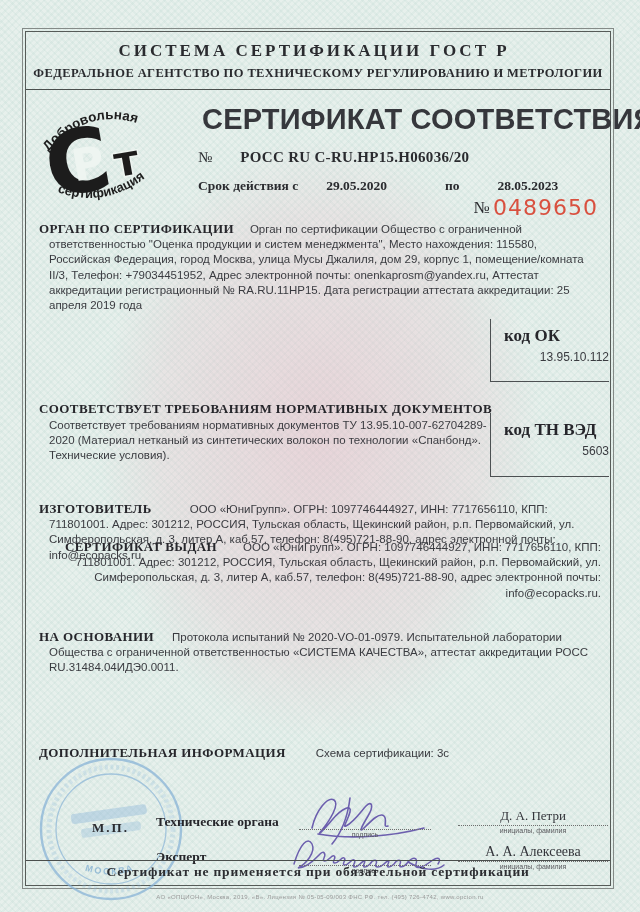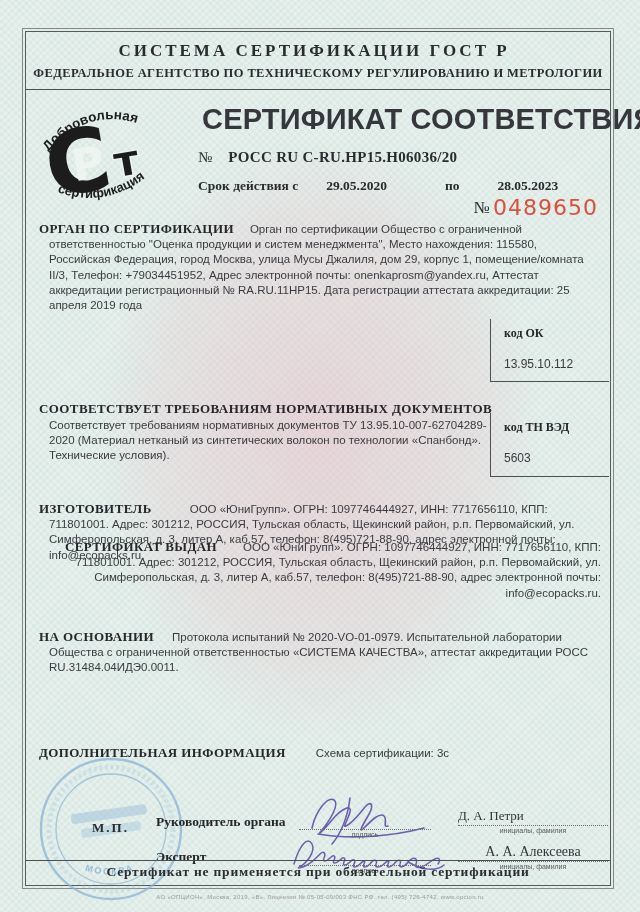--- a/index.html
+++ b/index.html
@@ -21,21 +21,21 @@
     font-family:"Liberation Serif",serif;font-weight:bold;font-size:12.5px;letter-spacing:0.4px;color:#2a2b2f;}
   .hdr-rule{position:absolute;left:0;right:0;top:57px;border-top:1.5px solid #4b4f4d;}
 
   .logo{position:absolute;left:6px;top:62px;width:132px;height:116px;}
 
   .title{position:absolute;left:138px;top:71px;width:452px;text-align:center;
     font-family:"Liberation Sans",sans-serif;font-weight:bold;font-size:29px;color:#36373c;letter-spacing:0.2px;white-space:nowrap;margin-left:38px;}
 
   .numline{position:absolute;left:172px;top:117px;font-family:"Liberation Serif",serif;font-size:15px;color:#2a2b2f;}
   .numline .no-sign{font-size:15px;}
-  .numline .val{font-weight:bold;margin-left:16px;letter-spacing:0.3px;}
+  .numline .val{font-weight:bold;margin-left:28px;letter-spacing:0.3px;}
 
   .validity{position:absolute;left:172px;top:146px;font-family:"Liberation Serif",serif;
     font-weight:bold;font-size:13.5px;color:#2a2b2f;}
   .validity .date1{margin-left:28px;}
   .validity .po{margin-left:58px;}
   .validity .date2{margin-left:38px;}
 
   .blankno{position:absolute;right:12px;top:163px;white-space:nowrap;}
   .blankno .sign{font-family:"Liberation Serif",serif;font-size:17px;color:#2a2b2f;vertical-align:2px;}
   .blankno .digits{font-family:"DejaVu Sans",sans-serif;font-size:22px;color:#d9503f;letter-spacing:1px;margin-left:3px;}
@@ -55,37 +55,37 @@
   .comp-label{position:absolute;left:13px;top:369px;}
   .comp-text{position:absolute;left:23px;top:386px;width:445px;margin:0;font-size:11.5px;line-height:1.32;color:#3a3b40;}
   .sec-manuf{top:468px;width:552px;}
   .sec-issued{top:506px;width:552px;text-align:right;}
   .sec-basis{top:596px;width:552px;}
   .sec-add{top:712px;}
   .sec-add .addval{font-size:11.5px;color:#3a3b40;}
 
   .code-box{position:absolute;left:464px;width:119px;border-left:1px solid #4c5052;border-bottom:1px solid #4c5052;
     padding:7px 0 0 13px;box-sizing:border-box;}
-  .code-box .clabel{font-family:"Liberation Serif",serif;font-weight:bold;font-size:12px;color:#26262b;}
-  .code-box .cval{font-size:12px;color:#3a3b40;margin-top:16px;}
+  .code-box .clabel{font-family:"Liberation Serif",serif;font-weight:bold;font-size:17px;color:#26262b;}
+  .code-box .cval{font-size:12px;color:#3a3b40;margin-top:4px;text-align:right;}
   .box-ok{top:287px;height:63px;}
   .box-tnved{top:381px;height:64px;}
 
   .stamp{position:absolute;left:5px;top:717px;width:160px;height:160px;opacity:0.85;}
   .mp{position:absolute;left:66px;top:788px;font-family:"Liberation Serif",serif;font-weight:bold;
     font-size:13px;letter-spacing:2px;color:#2a2b2f;}
 
   .role{position:absolute;left:130px;font-family:"Liberation Serif",serif;font-weight:bold;font-size:13.5px;color:#26262b;}
   .role-head{top:782px;}
   .role-expert{top:817px;}
 
   .sigline{position:absolute;border-bottom:1px dotted #6f6f6f;}
   .sigline-1{left:273px;top:780px;width:132px;height:17px;}
   .sigline-2{left:273px;top:816px;width:132px;height:17px;}
-  .nameline-1{left:432px;top:776px;width:150px;height:17px;
+  .nameline-1{left:432px;top:776px;width:150px;height:17px;text-align:center;
     font-family:"Liberation Serif",serif;font-size:13px;color:#33343a;}
   .nameline-2{left:432px;top:812px;width:150px;height:17px;text-align:center;
     font-family:"Liberation Serif",serif;font-size:14px;color:#33343a;}
   .caption{position:absolute;font-size:7px;color:#5a5a5e;text-align:center;}
   .cap-sign1{left:273px;top:799px;width:132px;}
   .cap-sign2{left:273px;top:835px;width:132px;}
   .cap-name1{left:432px;top:795px;width:150px;}
   .cap-name2{left:432px;top:831px;width:150px;}
 
   .sig-svg{position:absolute;overflow:visible;}
@@ -186,21 +186,21 @@
         </g>
         <defs>
             <path id="stampBot" d="M 34 112 Q 80 140 126 110"></path>
           </defs>
         <text font-family="Liberation Sans, sans-serif" font-size="9" font-weight="bold" fill="#7fadd1" opacity="0.9" letter-spacing="2">
           <textPath href="#stampBot" startOffset="22">МОСКВА</textPath>
         </text>
       </svg>
       <div class="mp">М.П.</div>
 
-      <div class="role role-head">Руководитель органа</div>
+      <div class="role role-head">Технические органа</div>
       <div class="role role-expert">Эксперт</div>
 
       <svg class="sig-svg sig1" viewBox="0 0 135 52">
         <g fill="none" stroke="#6c5fae" stroke-width="1.6" stroke-linecap="round">
           <path d="M14,38 C18,20 30,6 36,10 C42,14 32,30 24,40 C18,47 24,42 34,30 C44,18 54,14 52,22 C50,30 44,38 48,36 C56,32 64,20 68,16 C74,10 76,16 70,26 C64,36 60,44 66,38 C74,30 82,22 86,26 C90,30 84,38 90,36"></path>
           <path d="M52,8 C50,24 44,42 34,54"></path>
           <path d="M20,44 C55,50 95,46 126,38"></path>
         </g>
       </svg>
       <svg class="sig-svg sig2" viewBox="0 0 162 40">

